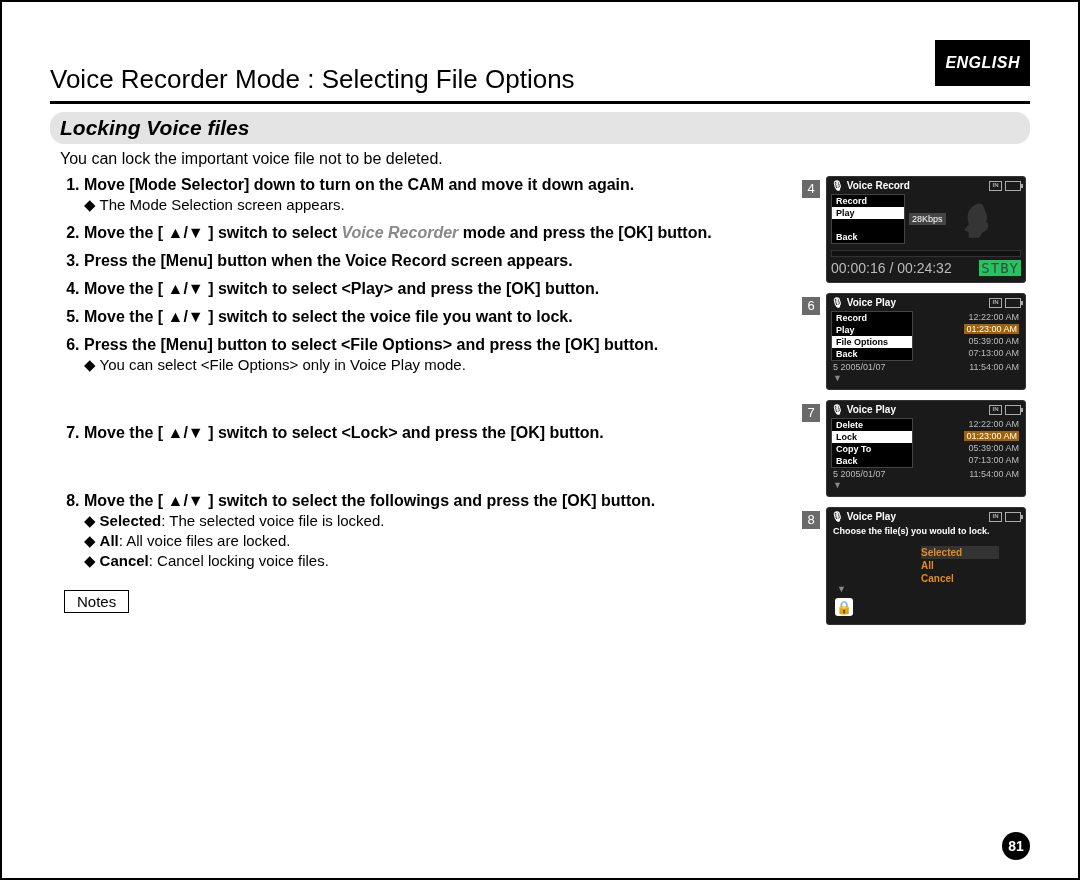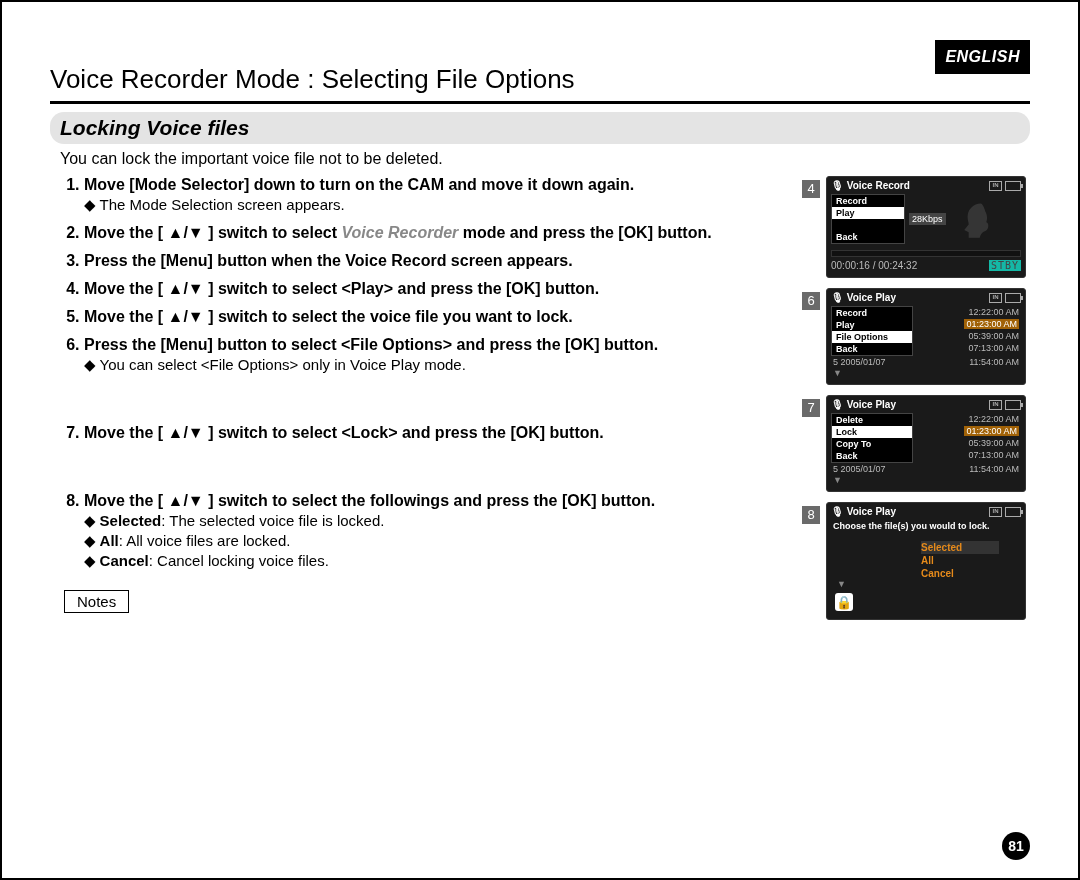--- a/index.html
+++ b/index.html
@@ -1,17 +1,17 @@
 <!DOCTYPE html>
 <html><head>
 <meta charset="utf-8">
 <style>
   html,body{margin:0;padding:0;background:#fff;font-family:Arial,Helvetica,sans-serif;color:#000;}
   .page{width:1080px;height:880px;position:relative;box-sizing:border-box;border:2px solid #000;margin:0 auto;padding:38px 48px 0 48px;}
-  .lang-tab{position:absolute;top:38px;right:48px;background:#000;color:#fff;padding:8px 10px;font-size:16px;font-weight:bold;font-style:italic;letter-spacing:0.5px;}
+  .lang-tab{position:absolute;top:38px;right:48px;background:#000;color:#fff;padding:14px 10px;font-size:16px;font-weight:bold;font-style:italic;letter-spacing:0.5px;}
   .title{font-size:26px;font-weight:normal;border-bottom:3px solid #000;padding-bottom:6px;margin-top:24px;}
   .subtitle-wrap{background:#e4e4e4;margin-top:8px;padding:4px 10px;border-radius:14px;}
   .subtitle{font-size:21px;font-weight:bold;font-style:italic;}
   .intro{font-size:16px;margin:6px 0 8px 10px;}
   .columns{display:flex;align-items:flex-start;}
   .left{flex:1;padding-right:12px;}
   ol.steps{list-style:decimal;padding-left:34px;margin:0;font-size:16px;}
   ol.steps>li{margin-bottom:10px;font-weight:bold;}
   ol.steps>li .modeword{font-style:italic;color:#888;}
   .sub{font-weight:normal;margin-top:2px;font-size:15px;}
@@ -27,22 +27,22 @@
   .thumb{width:200px;background:#1a1a1a;color:#bbb;border:1px solid #333;font-size:10px;position:relative;padding:3px 4px 6px 4px;box-sizing:border-box;border-radius:3px;}
   .thumb .hdr{display:flex;justify-content:space-between;align-items:center;color:#fff;font-weight:bold;font-size:10px;margin-bottom:3px;}
   .thumb .hdr .ico{display:flex;gap:3px;align-items:center;font-size:9px;}
   .menu-box{background:#000;border:1px solid #444;width:72px;}
   .menu-box .mitem{padding:1px 4px;color:#fff;font-weight:bold;font-size:9px;}
   .menu-box .mitem.sel{background:#fff;color:#000;}
   .thumb.t4 .outer{display:flex;align-items:center;gap:4px;}
   .kbps{background:#444;color:#fff;font-size:9px;padding:1px 3px;}
   .headicon{width:44px;height:44px;opacity:0.25;}
   .barstrip{height:5px;background:#111;margin-top:6px;border:1px solid #333;}
-  .timeline{display:flex;justify-content:space-between;margin-top:3px;font-size:10px;}
-  .timeline .stby{background:#14b8a6;color:#444;padding:0 2px;font-family:monospace;letter-spacing:1px;}
+  .timeline{display:flex;justify-content:space-between;margin-top:3px;font-size:14px;}
+  .timeline .stby{background:#22c55e;color:#444;padding:0 2px;font-family:monospace;letter-spacing:1px;}
   .flist{font-size:9px;}
   .flist .row{display:flex;justify-content:space-between;padding:1px 2px;}
   .flist .row.sel{color:#fff;}
   .flist .row.sel .time{background:#a16207;color:#fff;padding:0 2px;}
   .prompt{color:#fff;font-weight:bold;font-size:9px;margin:4px 2px 8px 2px;line-height:1.3;}
   .opt{color:#e58a1b;font-weight:bold;font-size:10px;padding:1px 0;}
   .opt.sel{background:#333;}
   .lockicon{width:18px;height:18px;background:#fff;border-radius:3px;display:flex;align-items:center;justify-content:center;color:#000;font-size:13px;position:absolute;left:8px;bottom:8px;}
   .arrow-dn{color:#888;font-size:9px;padding-left:2px;}
   .page-num{position:absolute;bottom:18px;right:48px;width:28px;height:28px;border-radius:50%;background:#000;color:#fff;font-weight:bold;font-size:14px;text-align:center;line-height:28px;}

